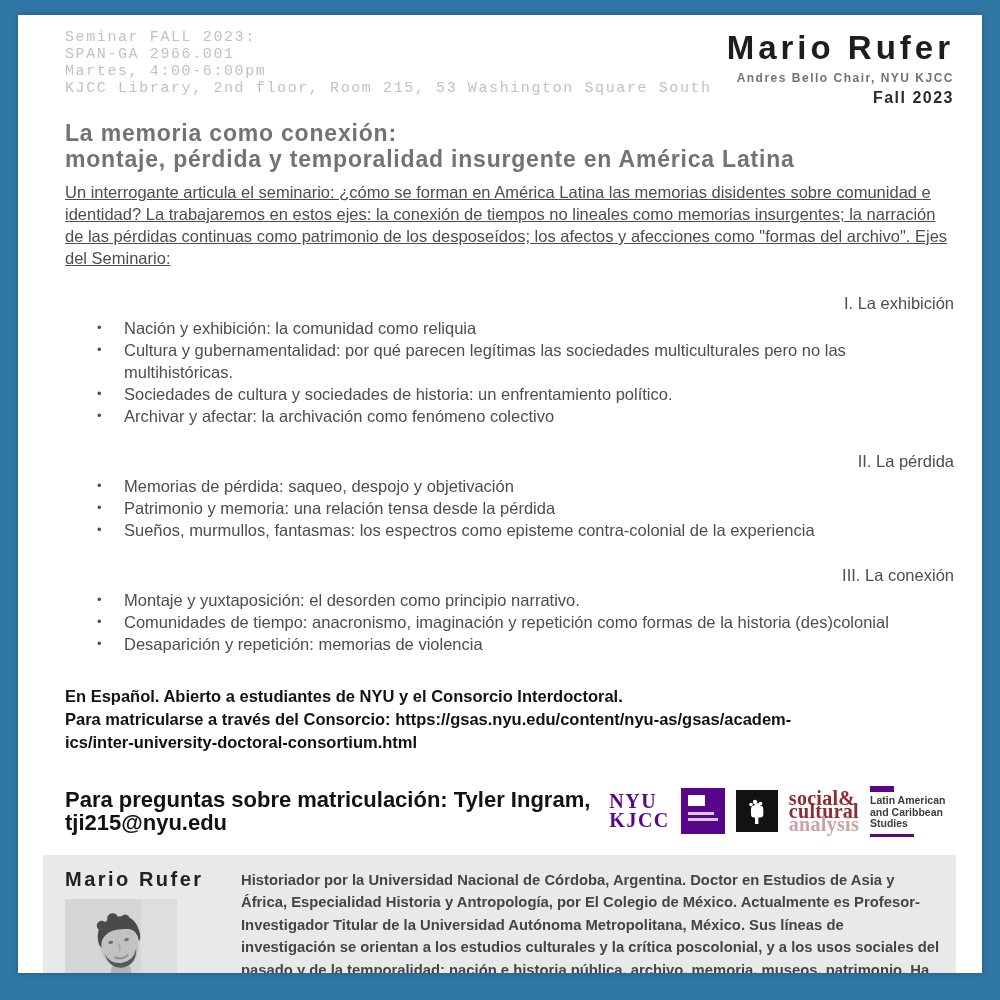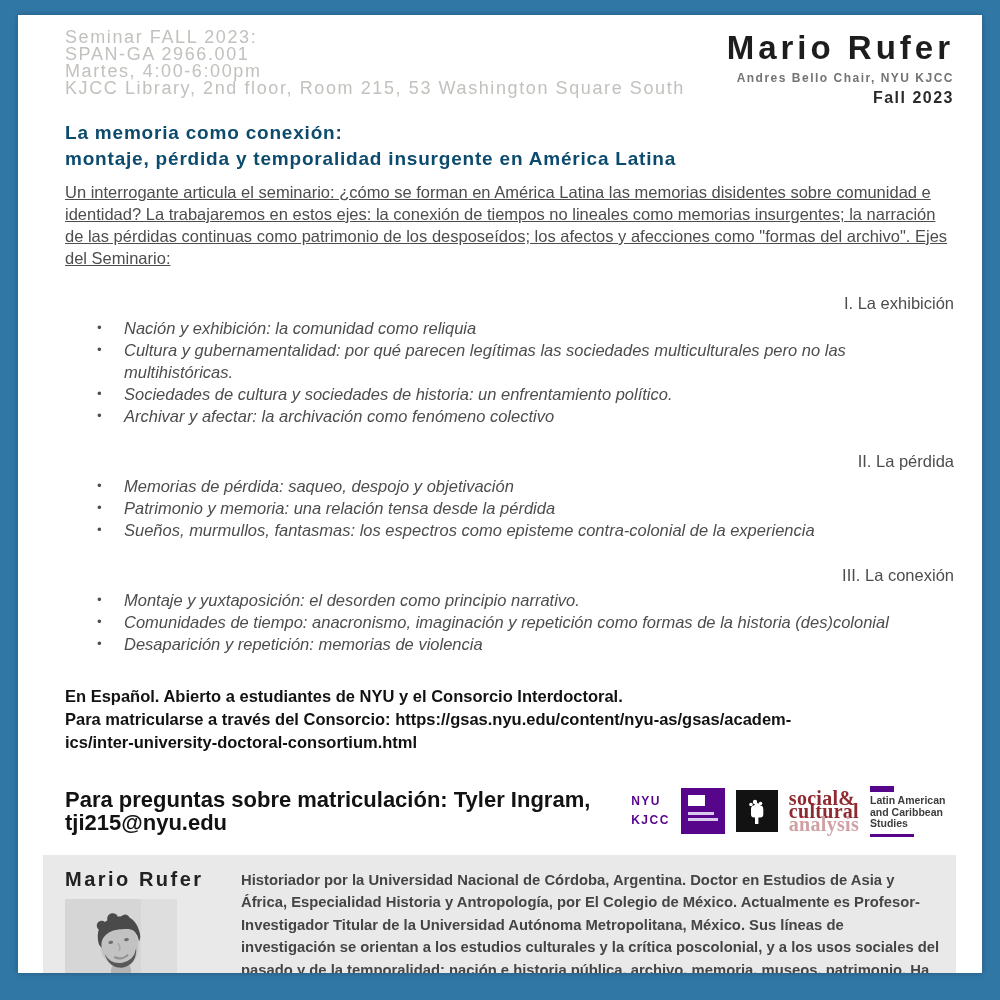--- a/index.html
+++ b/index.html
@@ -15,48 +15,48 @@
     left:18px; top:15px; right:18px; bottom:27px;
     background:#ffffff;
     box-shadow:0 0 6px rgba(0,0,0,.25);
     padding:14px 28px 0 47px;
     box-sizing:border-box;
     overflow:hidden;
   }
   
   .hdr{display:flex;justify-content:space-between;align-items:flex-start;}
   .mono-block{
-    font-family:Liberation Sans, sans-serif;
-    color:#c3c1bd;font-size:18px;line-height:17px;letter-spacing:1.6px;
+    font-family:Liberation Mono, monospace;
+    color:#c3c1bd;font-size:15px;line-height:17px;letter-spacing:1.6px;
     white-space:nowrap;
   }
   .brand{text-align:right;padding-top:2px;}
   .brand-name{font-size:33px;font-weight:bold;letter-spacing:4px;color:#1d1d1d;line-height:34px;}
   .brand-sub{font-size:12px;font-weight:bold;letter-spacing:1.5px;color:#737373;margin-top:3px;line-height:20px;}
   .brand-term{font-size:16px;font-weight:bold;letter-spacing:1.5px;color:#2a2a2a;line-height:20px;}
   
-  .title{margin-top:12px;font-size:19px;font-weight:bold;letter-spacing:.8px;color:#0c4a6e;line-height:26px;}
+  .title{margin-top:12px;font-size:23px;font-weight:bold;letter-spacing:.8px;color:#737373;line-height:26px;}
   
   .intro{margin-top:9px;font-size:16.5px;line-height:22px;color:#4d4d4d;max-width:905px;text-decoration:underline;}
   
   .section{margin-top:23px;}
   .section h3{margin:0;font-size:16.5px;font-weight:normal;color:#4d4d4d;line-height:22px;text-align:right;}
-  .section ul{margin:3px 0 0 0;padding:0;list-style:none;font-style:italic;}
+  .section ul{margin:3px 0 0 0;padding:0;list-style:none;}
   .section li{
     position:relative;margin-left:32px;padding-left:27px;
     font-size:16.5px;line-height:22px;color:#4d4d4d;max-width:850px;
   }
   .section li::before{content:"•";position:absolute;left:0;top:0;font-size:13px;line-height:22px;color:#4d4d4d;}
   
   .enroll{margin-top:30px;font-size:16.5px;font-weight:bold;color:#121212;line-height:23px;max-width:880px;}
   .contact-row{margin-top:32px;display:flex;justify-content:space-between;align-items:center;}
   .contact{font-size:22px;font-weight:bold;color:#121212;line-height:23px;}
   
   .logos{display:flex;align-items:center;gap:11px;padding-right:2px;}
-  .nyu-kjcc{color:#57068c;font-weight:bold;font-size:12px;line-height:19px;letter-spacing:1.5px;text-align:left;}
+  .nyu-kjcc{color:#57068c;font-weight:bold;font-size:20px;line-height:19px;letter-spacing:1.5px;text-align:left;font-family:Liberation Serif, serif;}
   .kjcc-sq{width:44px;height:46px;background:#57068c;position:relative;}
   .kjcc-sq .wbox{position:absolute;left:7px;top:7px;width:17px;height:11px;background:#ffffff;}
   .kjcc-sq .wbar1{position:absolute;left:7px;top:24px;width:26px;height:3px;background:#d9c9ec;}
   .kjcc-sq .wbar2{position:absolute;left:7px;top:30px;width:30px;height:3px;background:#d9c9ec;}
   .sca-sq{width:42px;height:42px;background:#121212;display:flex;align-items:center;justify-content:center;}
   .sca-word{font-family:"Liberation Serif","DejaVu Serif",serif;font-weight:bold;line-height:13px;font-size:20px;letter-spacing:.3px;}
   .sca-word .l1,.sca-word .l2{color:#8f2a30;}
   .sca-word .l3{color:#cfa0a4;}
   .lacs{width:82px;}
   .lacs .pbar{width:24px;height:6px;background:#57068c;margin-bottom:3px;}

